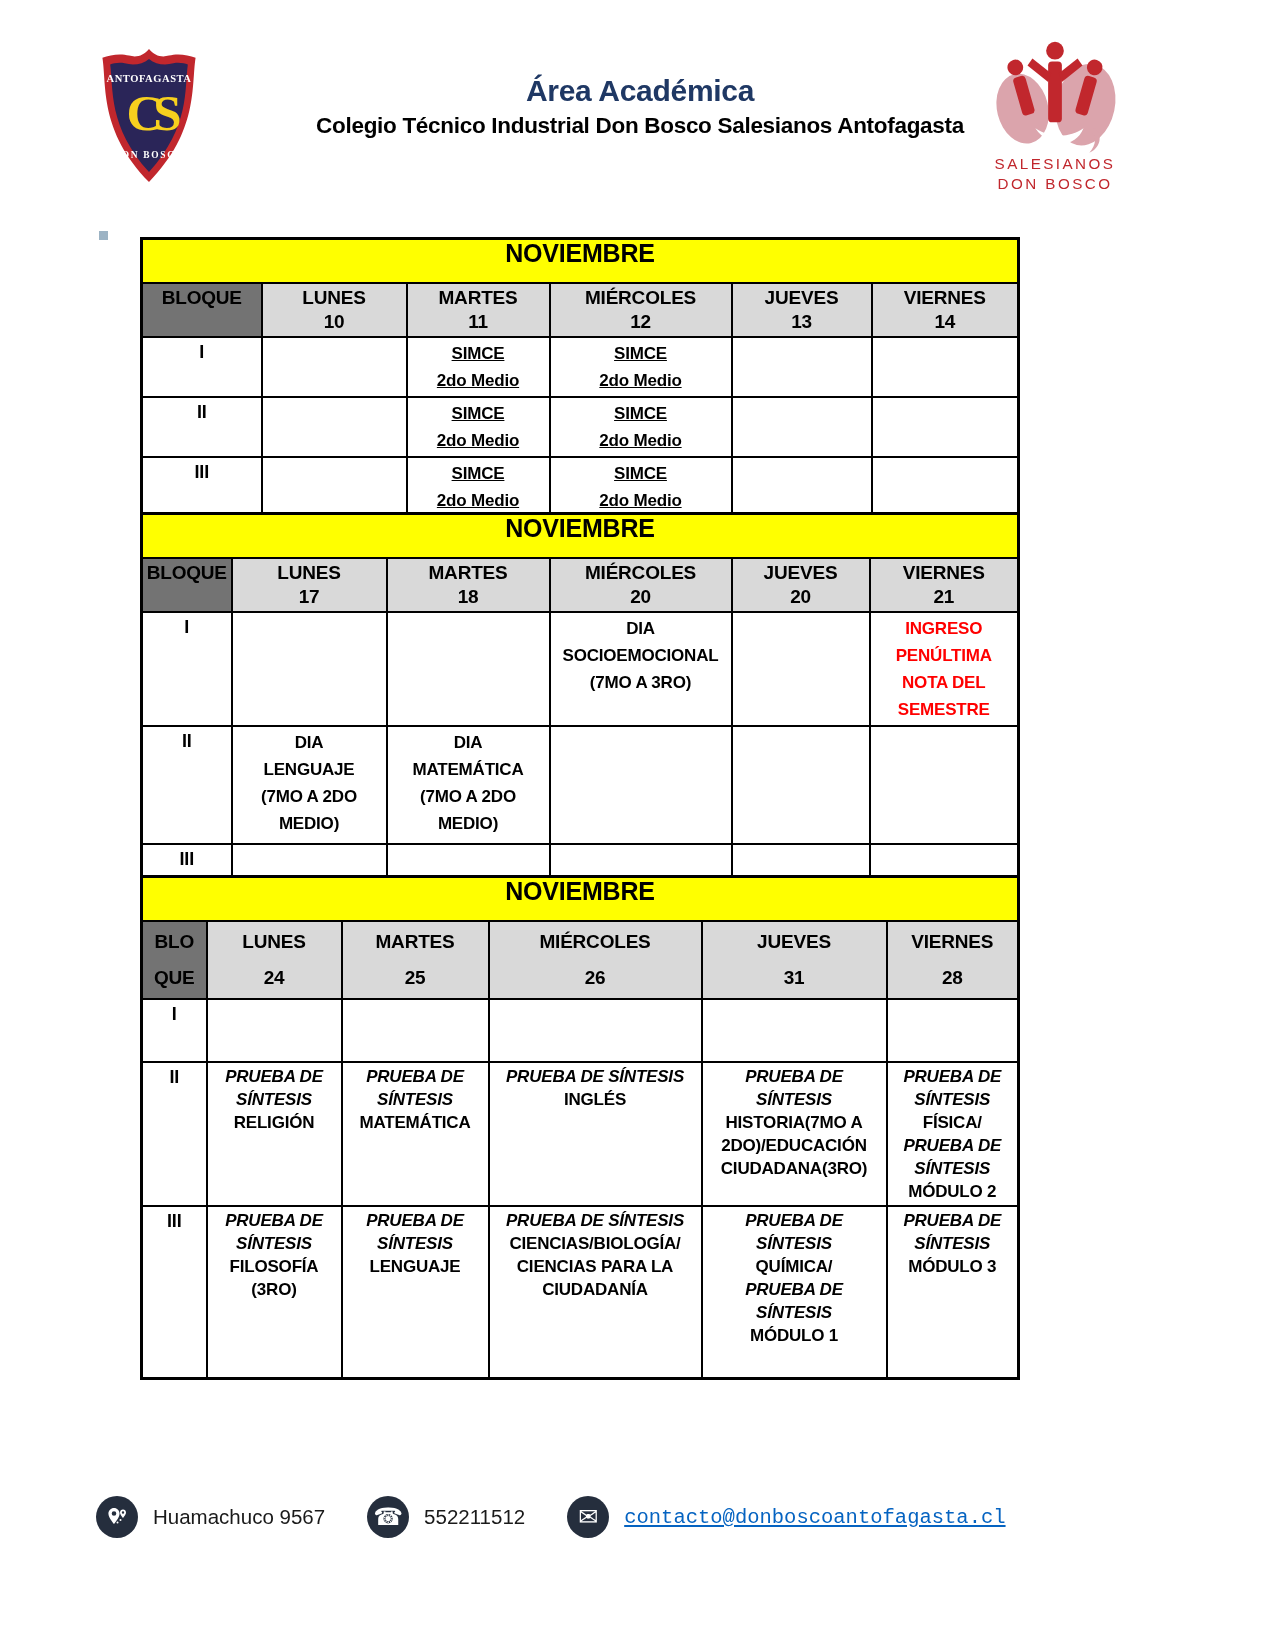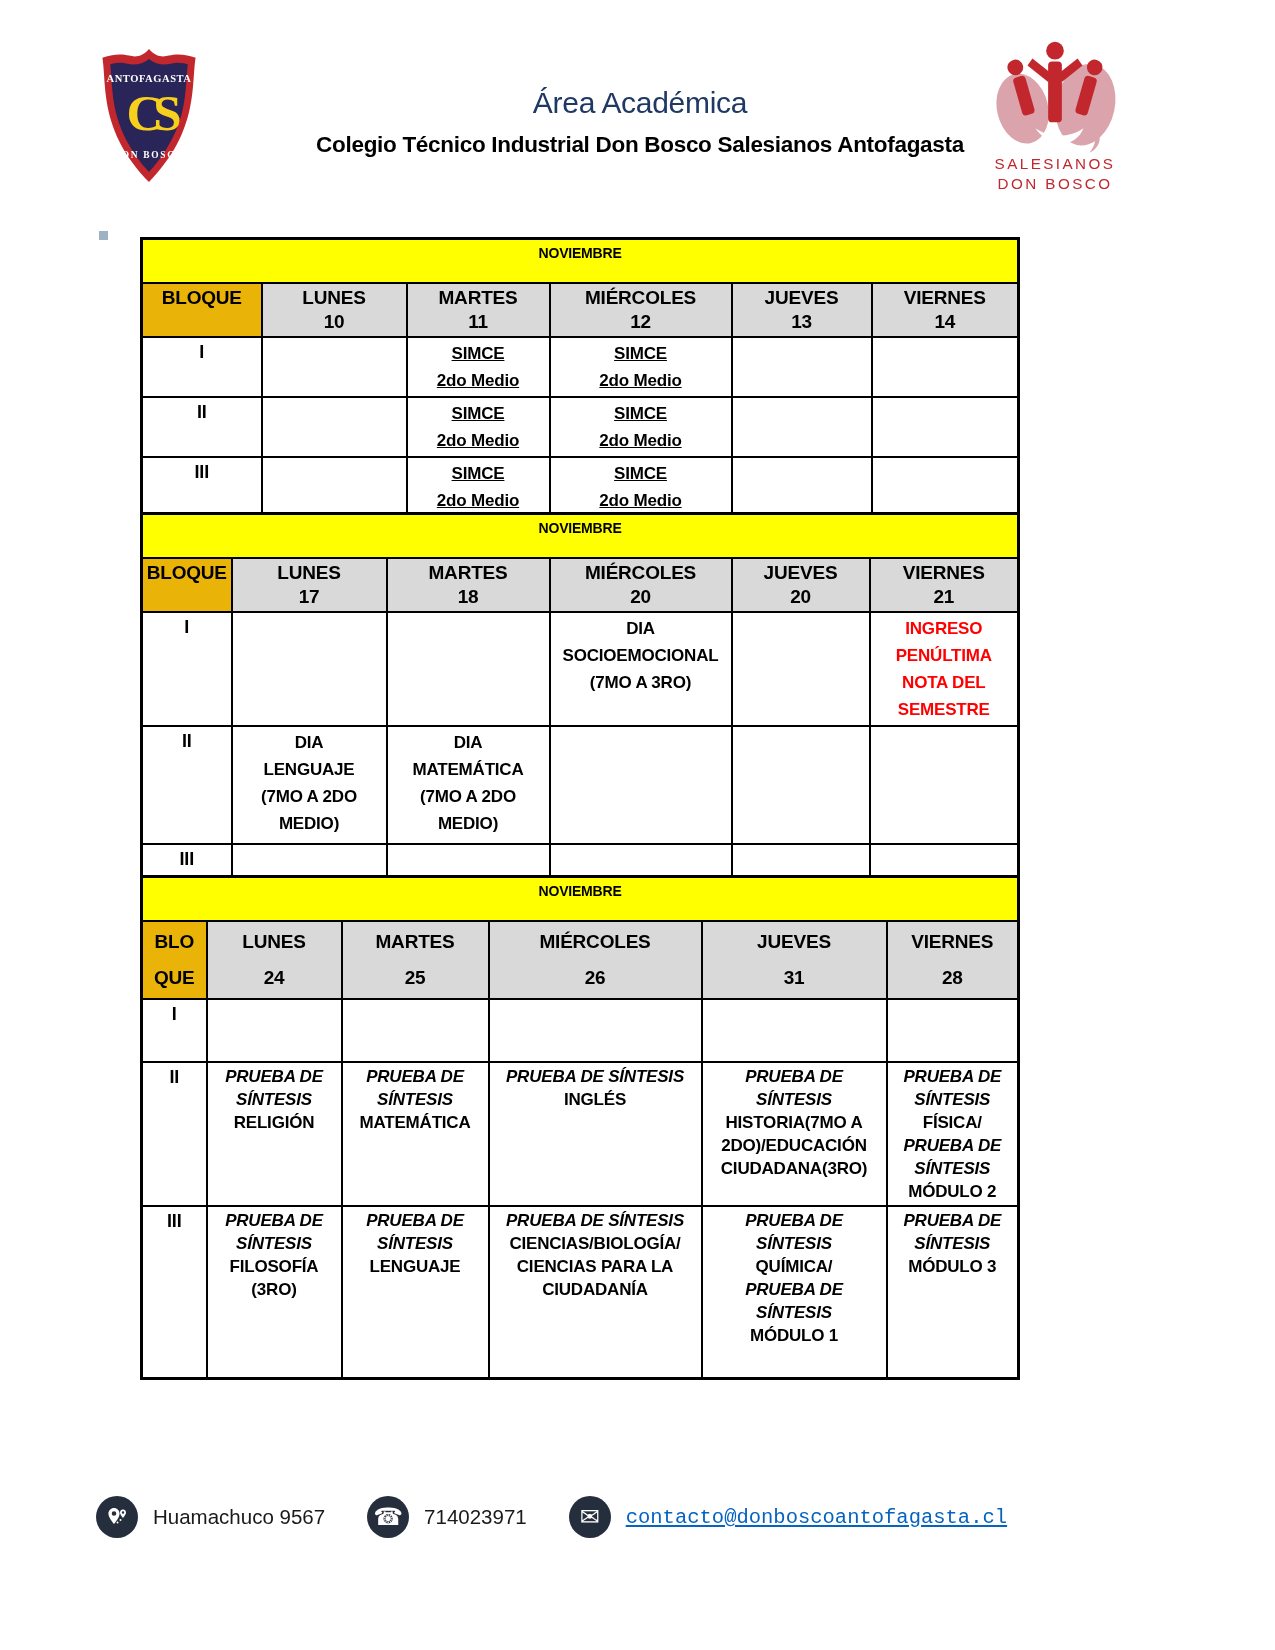--- a/index.html
+++ b/index.html
@@ -9,34 +9,34 @@
   }
   *{box-sizing:border-box;}
   html,body{margin:0;padding:0;background:#e8e8e8;}
   .page{position:relative;width:1275px;height:1650px;background:#ffffff;margin:0 auto;
         font-family:"Liberation Sans",sans-serif;color:#000;overflow:hidden;}
 
   
   .crest{position:absolute;left:88px;top:42px;width:122px;height:148px;}
   .sales-logo{position:absolute;left:980px;top:34px;width:150px;height:162px;}
   .hdr-center{position:absolute;left:150px;top:74px;width:980px;text-align:center;}
-  .hdr-title{margin:12px;font-size:30px;font-weight:normal;color:var(--navy);letter-spacing:-0.3px;}
+  .hdr-title{margin:0;font-size:30px;font-weight:bold;color:var(--navy);letter-spacing:-0.3px;}
   .hdr-sub{margin:5px 0 0 0;font-size:22.5px;font-weight:bold;color:#000;letter-spacing:-0.3px;}
   .hdr-motto{margin:7px 0 0 0;font-size:21px;font-style:italic;color:#111;}
   .anchor-mark{position:absolute;left:99px;top:231px;width:9px;height:9px;background:#9cb3c4;}
 
   
   table.sched{position:absolute;left:140px;width:877px;border-collapse:collapse;
               table-layout:fixed;background:#fff;border:3px solid #000;}
   #t1{top:237px;} #t2{top:512px;} #t3{top:875px;}
   .sched td{border:2px solid #000;vertical-align:top;text-align:center;
             padding:2px 3px;font-weight:bold;font-size:17px;letter-spacing:-0.2px;overflow:hidden;}
-  .sched td.month{background:var(--yellow);font-size:14px;height:44px;line-height:24px;padding:1px;}
+  .sched td.month{background:var(--yellow);font-size:25px;height:44px;line-height:24px;padding:1px;}
   .sched td.day{background:var(--gray);font-size:19px;line-height:24px;}
-  .sched td.corner{background:#eab308;font-size:19px;line-height:24px;}
+  .sched td.corner{background:#737373;font-size:19px;line-height:24px;}
   #t3 td.day,#t3 td.corner{line-height:36px;}
   .sched td.blk{font-size:18px;line-height:25px;}
   #t1 .cell{line-height:27px;text-decoration:underline;} #t2 .cell{line-height:27px;} #t3 .cell{line-height:23px;}
   #t1 tr.r0,#t1 tr.r1,#t1 tr.r2{height:56px;}
   #t2 tr.r0{height:105px;} #t2 tr.r1{height:118px;} #t2 tr.r2{height:40px;}
   #t3 tr.r0{height:63px;} #t3 tr.r1{height:124px;} #t3 tr.r2{height:173px;}
   .cl{white-space:normal;}
   .cl.it{font-style:italic;}
   .cl.rd{color:var(--red);}
 
@@ -383,21 +383,21 @@
           <path d="M9 3 C5.9 3 3.4 5.5 3.4 8.6 c0 4.4 5.6 10.4 5.6 10.4 s5.6-6 5.6-10.4 C14.6 5.5 12.1 3 9 3 Z M9 10.8 A2.3 2.3 0 1 1 9 6.2 a2.3 2.3 0 0 1 0 4.6 Z" fill="#fff"></path>
           <path d="M18 4.5 c-1.7 0-3 1.3-3 3 0 2.3 3 5.5 3 5.5 s3-3.2 3-5.5 c0-1.7-1.3-3-3-3 Z M18 8.7 a1.2 1.2 0 1 1 0-2.4 a1.2 1.2 0 0 1 0 2.4 Z" fill="#fff"></path>
           <circle cx="12.5" cy="17.5" r="1" fill="#fff"></circle>
             <circle cx="15.5" cy="15" r="1" fill="#fff"></circle>
         </svg>
       </span>
       <span class="ftext">Huamachuco 9567</span>
     </div>
     <div class="fitem">
       <span class="ficon">☎</span>
-      <span class="ftext">714023971</span>
+      <span class="ftext">552211512</span>
     </div>
     <div class="fitem">
       <span class="ficon">✉</span>
       <a class="femail">contacto@donboscoantofagasta.cl</a>
     </div>
   </div>
 
 </div>
 
 </body></html>

